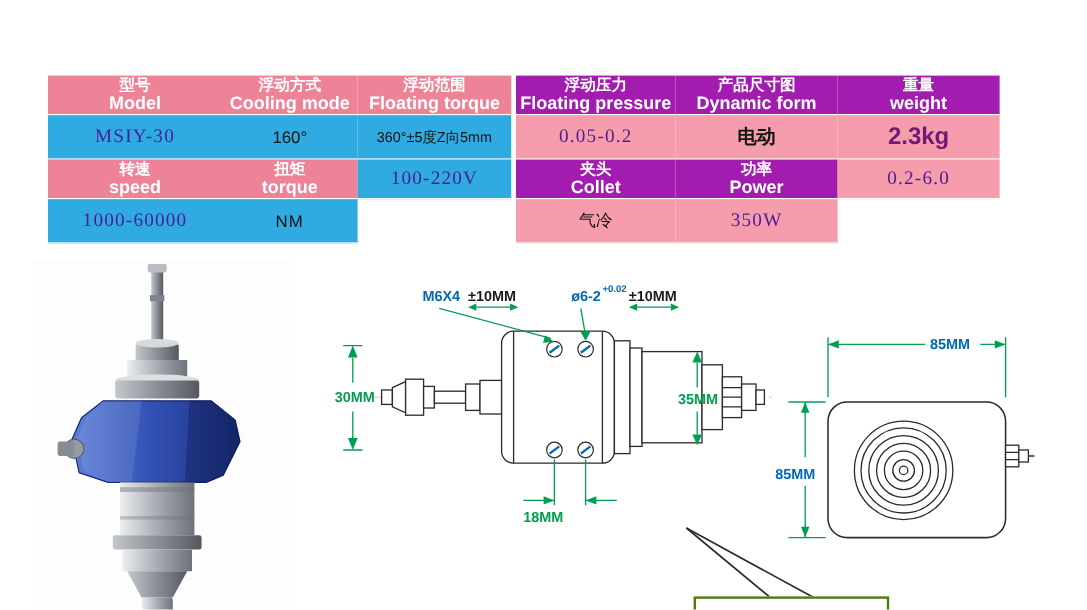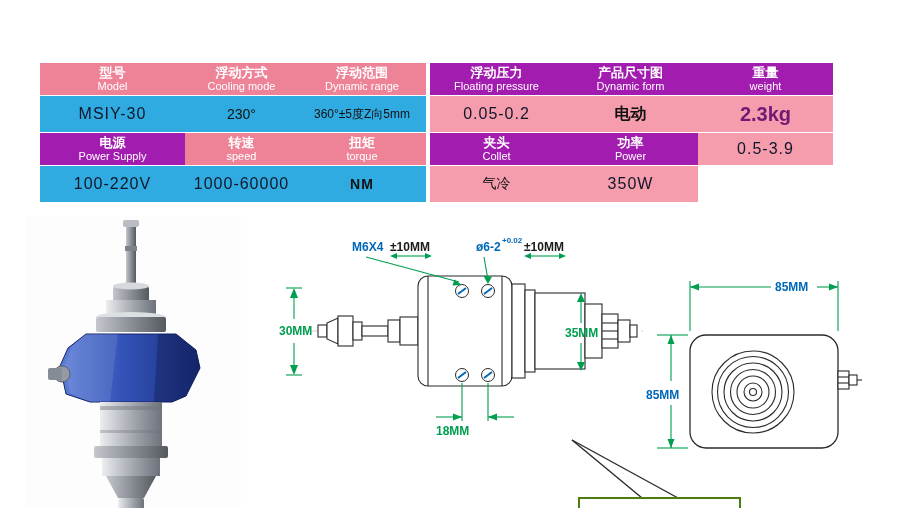--- a/index.html
+++ b/index.html
@@ -11,28 +11,28 @@
   .half { display:grid; grid-template-rows:33px 37px 33px 37px; }
   .half-left  { grid-template-columns:145px 113px 128px; }
   .half-right { grid-template-columns:133px 135px 135px; }
   .cell { display:flex; flex-direction:column; align-items:center; justify-content:center;
           border-bottom:1px solid #fff; text-align:center; }
   .bg-pink-h { background:#ee8398; }
   .bg-pink-v { background:#f59cad; }
   .bg-blue-h { background:#a21caf; }
   .bg-blue-v { background:#2fabe1; }
   .hzh { color:#fff; font-weight:bold; font-size:13px; line-height:1.2; }
-  .hen { color:#fff; font-weight:normal; font-size:11px; line-height:1.15; }
+  .hen { color:#fff; font-weight:bold; font-size:15px; line-height:1.15; }
   .val { color:#111; font-size:14px; }
-  .val-serif { font-family:Liberation Sans, sans-serif; font-size:16px; letter-spacing:1px; color:#0f172a;text-align:right; }
+  .val-serif { font-family:Liberation Serif, serif; font-size:16px; letter-spacing:1px; color:#4c1d95;text-align:right; }
   .val-small { font-size:12px; color:#111; }
   .val-big { font-size:20px; font-weight:bold; color:#701a75; }
   .val-cn { font-size:16px; color:#111;font-weight:bold; }
   .val-cn-sm { font-size:14px; color:#111; }
-  .val-bold { font-weight:bold; font-size:14px; letter-spacing:1px; color:#111; }
+  .val-bold { font-weight:normal; font-size:14px; letter-spacing:1px; color:#111; }
 
   
   svg text { font-family:"Liberation Sans","DejaVu Sans",sans-serif; }
   .dim-g { fill:#009e4f; font-size:12px; font-weight:bold; }
   .dim-b { fill:#0068b7; font-size:12px; font-weight:bold; }
   .dim-k { fill:#1a1a1a; font-size:12px; font-weight:bold; }
   .dim-b-sup { fill:#0068b7; font-size:8px; font-weight:bold; }
   .gline { stroke:#009e4f; stroke-width:1.1; fill:none; }
   .gfill { fill:#009e4f; stroke:none; }
   .kline { stroke:#2b2b2b; stroke-width:1.1; fill:#fff; }
@@ -54,37 +54,33 @@
       <div class="cell bg-pink-h">
         <span class="hzh">型号</span>
         <span class="hen">Model</span>
       </div>
       <div class="cell bg-pink-h">
         <span class="hzh">浮动方式</span>
         <span class="hen">Cooling mode</span>
       </div>
       <div class="cell bg-pink-h">
         <span class="hzh">浮动范围</span>
-        <span class="hen">Dynamic range</span>
+        <span class="hen">Floating torque</span>
       </div>
 
       <div class="cell bg-blue-v">
         <span class="val-serif">MSIY-30</span>
       </div>
       <div class="cell bg-blue-v">
-        <span class="val">230°</span>
+        <span class="val">160°</span>
       </div>
       <div class="cell bg-blue-v">
         <span class="val-small">360°±5度Z向5mm</span>
       </div>
 
-      <div class="cell bg-blue-h">
-        <span class="hzh">电源</span>
-        <span class="hen">Power Supply</span>
-      </div>
       <div class="cell bg-pink-h">
         <span class="hzh">转速</span>
         <span class="hen">speed</span>
       </div>
       <div class="cell bg-pink-h">
         <span class="hzh">扭矩</span>
         <span class="hen">torque</span>
       </div>
 
       <div class="cell bg-blue-v">
@@ -126,21 +122,21 @@
       <div class="cell bg-blue-h">
         <span class="hzh">夹头</span>
         <span class="hen">Collet</span>
       </div>
       <div class="cell bg-blue-h">
         <span class="hzh">功率</span>
         <span class="hen">Power</span>
       </div>
 
       <div class="cell bg-pink-v">
-        <span class="val-serif">0.5-3.9</span>
+        <span class="val-serif">0.2-6.0</span>
       </div>
       <div class="cell bg-pink-v">
         <span class="val-cn-sm">气冷</span>
       </div>
       <div class="cell bg-pink-v">
         <span class="val-serif">350W</span>
       </div>
     </div>
   </div>
 

